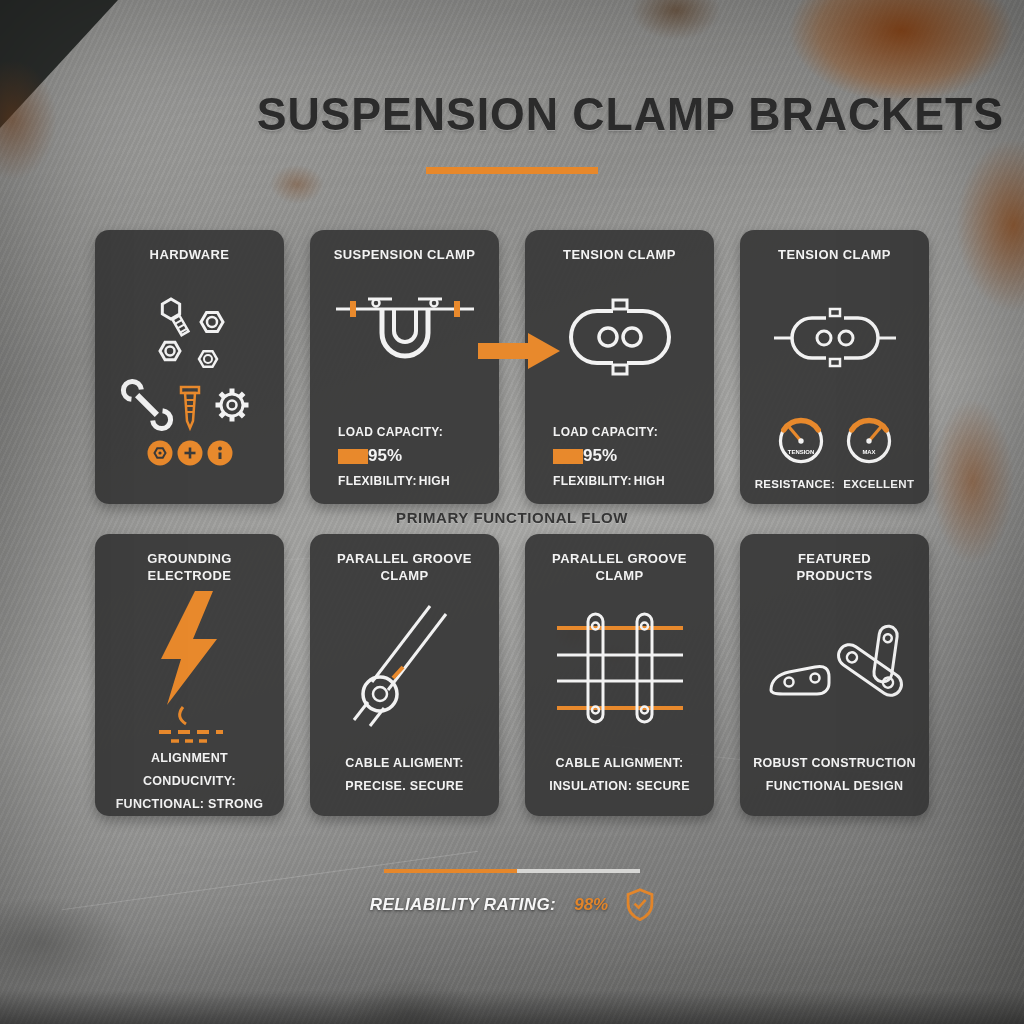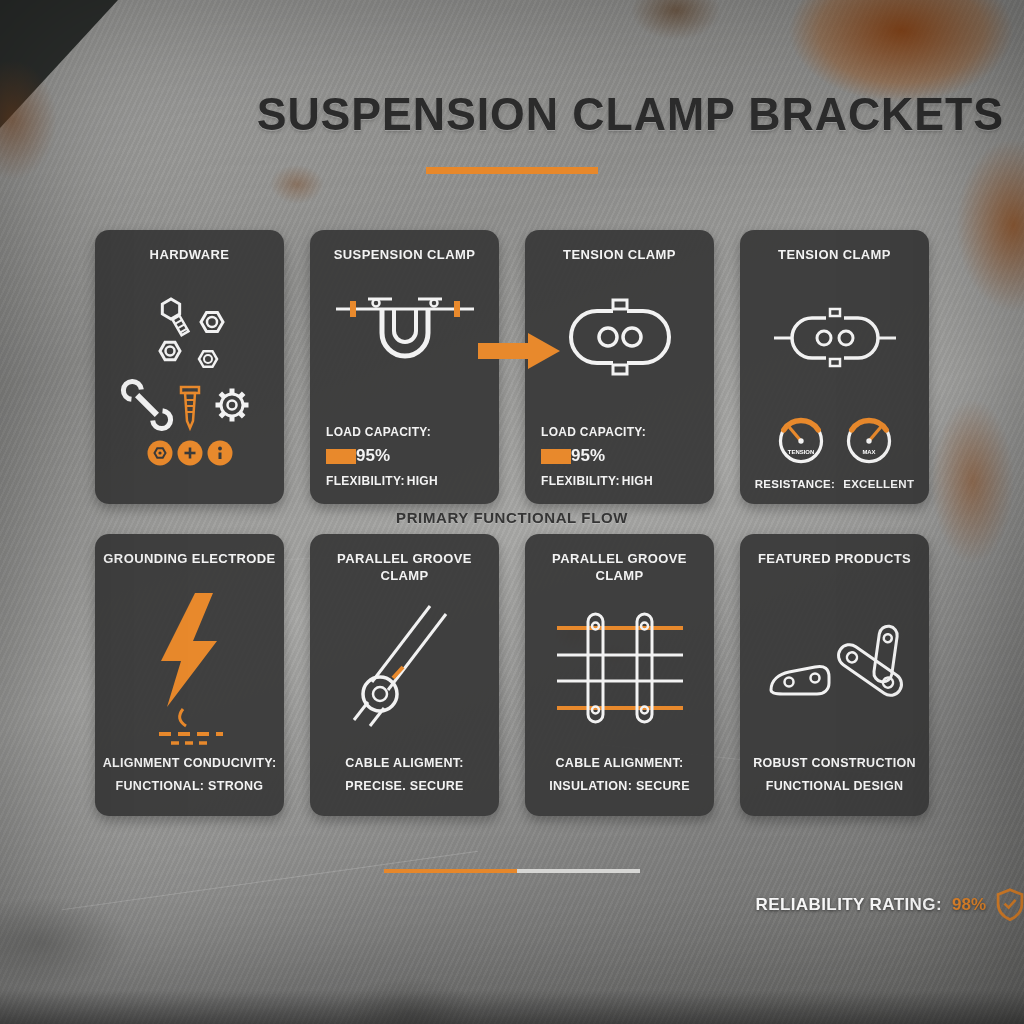--- a/index.html
+++ b/index.html
@@ -42,21 +42,21 @@
     font-size:47px;font-weight:bold;color:#2d2d2d;letter-spacing:1px;
     text-shadow:0 1px 0 rgba(255,255,255,0.25), 0 2px 4px rgba(0,0,0,0.2);}
   .main-title span{display:inline-block;transform:scaleX(0.95);}
   .title-underline{position:absolute;top:167px;left:50%;transform:translateX(-50%);
     width:172px;height:7px;background:var(--accent);}
 
   .row{position:absolute;left:95px;width:834px;display:flex;gap:26px;}
   .row1{top:230px;height:274px;}
   .row2{top:534px;height:282px;}
   .card{position:relative;flex:1;background:rgba(58,58,58,0.95);border-radius:14px;
-    display:flex;flex-direction:column;align-items:center;padding:17px 0 14px;
+    display:flex;flex-direction:column;align-items:center;padding:17px 12px 14px;
     box-shadow:0 5px 12px rgba(0,0,0,0.28);}
   .card-title{color:var(--ink);font-size:13px;font-weight:bold;letter-spacing:.4px;
     text-align:center;line-height:1.3;padding:0 8px;}
   .row2 .card-title{min-height:34px;}
   .icon-wrap{flex:1;display:flex;align-items:center;justify-content:center;width:100%;}
   svg .w{stroke:#f2f2f2;fill:none;}
   svg .o{stroke:var(--accent);fill:none;}
 
   .stats{width:100%;padding:0 6px 2px 16px;text-align:left;margin-top:11px;}
   .stat-label{color:var(--ink);font-size:12px;font-weight:bold;letter-spacing:.3px;}
@@ -75,21 +75,21 @@
   .flow-label{position:absolute;top:509px;width:100%;text-align:center;
     font-size:15px;font-weight:bold;color:#353535;letter-spacing:.6px;
     text-shadow:0 1px 0 rgba(255,255,255,0.2);}
 
   .flow-arrow{position:absolute;left:478px;top:331px;z-index:5;}
 
   .footer-divider{position:absolute;top:869px;left:50%;transform:translateX(-50%);
     width:256px;height:4px;
     background:linear-gradient(90deg, var(--accent) 0 52%, #d9d9d7 52% 100%);}
   .footer-row{position:absolute;top:888px;width:100%;display:flex;align-items:center;
-    justify-content:flex-end;gap:10px;}
+    justify-content:center;gap:18px;font-style:italic;}
   .footer-label{color:#fdfdfd;font-size:17px;font-weight:bold;letter-spacing:.4px;
     text-shadow:0 1px 3px rgba(0,0,0,0.55);}
   .footer-value{color:var(--accent);font-size:17px;font-weight:bold;
     text-shadow:0 1px 3px rgba(0,0,0,0.45);}
 </style>
 </head>
 <body>
 
 <div class="poster">
   <div class="rust"></div>

